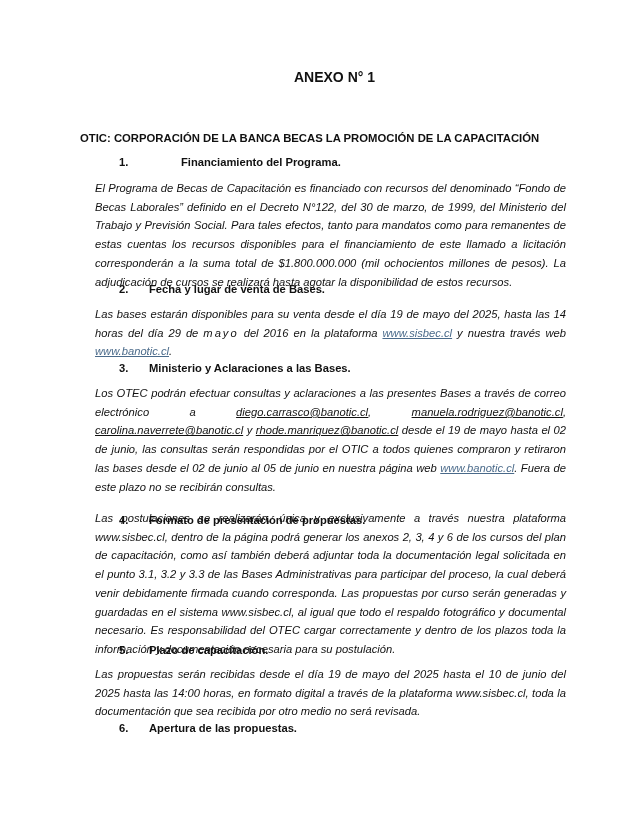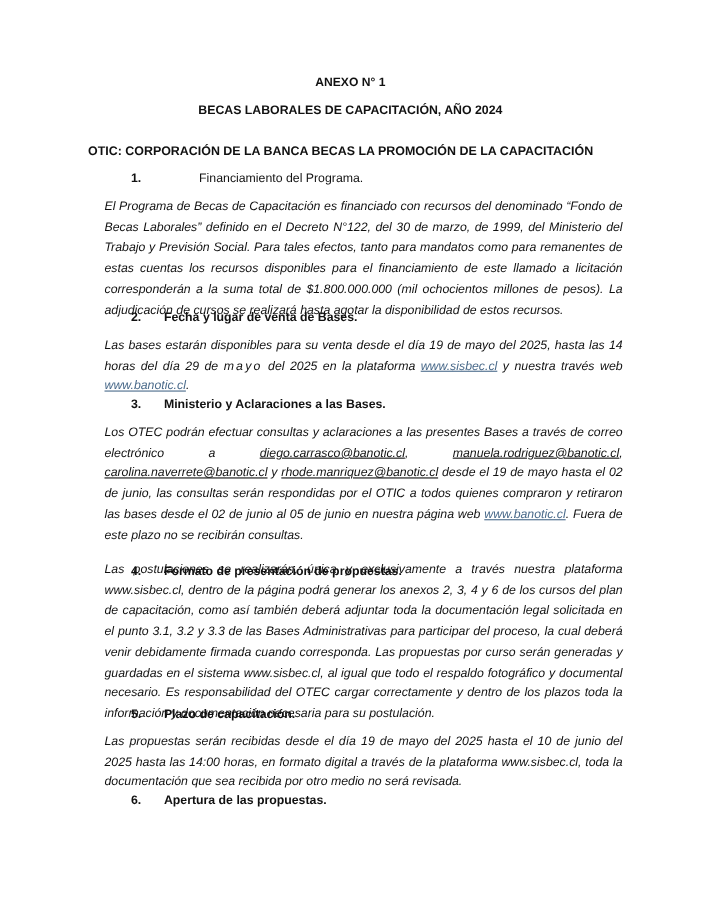--- a/index.html
+++ b/index.html
@@ -1,51 +1,50 @@
 <!DOCTYPE html>
 <html><head>
 <meta charset="utf-8">
 <style>
   html, body { margin: 0; padding: 0; background: #ffffff; }
   body { width: 638px; height: 831px; overflow: hidden; position: relative;
          font-family: "Liberation Sans", sans-serif; color: #111; }
   .page { position: absolute; left: 83px; top: 0; width: 471px; }
   .center { text-align: center; font-weight: bold; }
-  #anexo { position: absolute; top: 69px; left: 0; width: 100%; font-size: 11px; }
+  #anexo { position: absolute; top: 69px; left: 16px; width: 100%; font-size: 14px; }
   #title { position: absolute; top: 93px; left: -10px; width: 491px; font-size: 11.2px; line-height: 16px; }
   #otic { position: absolute; top: 132px; left: -3px; white-space: nowrap; font-weight: bold; font-size: 11.3px; }
   .heading { position: absolute; left: 36px; font-weight: bold; font-size: 11.2px; white-space: nowrap; }
   .heading .num { display: inline-block; width: 30px; }
   .para { position: absolute; left: 12px; width: 471px; text-align: justify; font-size: 11.2px; line-height: 18.7px; font-style: italic; }
   .web { color: #4a6a8a; text-decoration: underline; }
   .mail { color: #111; text-decoration: underline; }
   .spaced { letter-spacing: 2px; }
 </style>
 </head>
 <body>
 
 <div class="page">
 
   <div id="anexo" class="center">ANEXO N° 1</div>
 
   <div id="title" class="center">
-    <div>BECAS LABORALES DE CAPACITACIÓN, AÑO 2024</div>
   </div>
 
   <div id="otic">OTIC: CORPORACIÓN DE LA BANCA BECAS LA PROMOCIÓN DE LA CAPACITACIÓN</div>
 
   <div class="heading" style="top:156px;">
-    <span class="num">1.</span><span style="font-weight:normal;padding-left:32px;">Financiamiento del Programa.</span>
+    <span class="num">1.</span><span style="font-weight:bold;padding-left:32px;">Financiamiento del Programa.</span>
   </div>
   <div class="para" style="top:179px;">El Programa de Becas de Capacitación es financiado con recursos del denominado “Fondo de Becas Laborales” definido en el Decreto N°122, del 30 de marzo, de 1999, del Ministerio del Trabajo y Previsión Social. Para tales efectos, tanto para mandatos como para remanentes de estas cuentas los recursos disponibles para el financiamiento de este llamado a licitación corresponderán a la suma total de $1.800.000.000 (mil ochocientos millones de pesos). La adjudicación de cursos se realizará hasta agotar la disponibilidad de estos recursos.</div>
 
   <div class="heading" style="top:283px;">
     <span class="num">2.</span><span>Fecha y lugar de venta de Bases.</span>
   </div>
-  <div class="para" style="top:305px;"><span>Las bases estarán disponibles para su venta desde el día 19 de mayo del 2025, hasta las 14 horas del día 29 de </span><span class="spaced">mayo</span><span> del 2025 en la plataforma </span><a class="web">www.sisbec.cl</a><span> y nuestra través web </span><a class="web">www.banotic.cl</a><span>.</span></div>
+  <div class="para" style="top:305px;"><span>Las bases estarán disponibles para su venta desde el día 19 de mayo del 2025, hasta las 14 horas del día 29 de </span><span class="spaced">mayo</span><span> del 2016 en la plataforma </span><a class="web">www.sisbec.cl</a><span> y nuestra través web </span><a class="web">www.banotic.cl</a><span>.</span></div>
 
   <div class="heading" style="top:362px;">
     <span class="num">3.</span><span>Ministerio y Aclaraciones a las Bases.</span>
   </div>
   <div class="para" style="top:384px;"><span>Los OTEC podrán efectuar consultas y aclaraciones a las presentes Bases a través de correo electrónico a </span><a class="mail">diego.carrasco@banotic.cl</a><span>, </span><a class="mail">manuela.rodriguez@banotic.cl</a><span>, </span><a class="mail">carolina.naverrete@banotic.cl</a><span> y </span><a class="mail">rhode.manriquez@banotic.cl</a><span> desde el 19 de mayo hasta el 02 de junio, las consultas serán respondidas por el OTIC a todos quienes compraron y retiraron las bases desde el 02 de junio al 05 de junio en nuestra página web </span><a class="web">www.banotic.cl</a><span>. Fuera de este plazo no se recibirán consultas.</span></div>
 
   <div class="heading" style="top:514px;">
     <span class="num">4.</span><span>Formato de presentación de propuestas.</span>
   </div>
   <div class="para" style="top:509px;">Las postulaciones se realizarán, única y exclusivamente a través nuestra plataforma www.sisbec.cl, dentro de la página podrá generar los anexos 2, 3, 4 y 6 de los cursos del plan de capacitación, como así también deberá adjuntar toda la documentación legal solicitada en el punto 3.1, 3.2 y 3.3 de las Bases Administrativas para participar del proceso, la cual deberá venir debidamente firmada cuando corresponda. Las propuestas por curso serán generadas y guardadas en el sistema www.sisbec.cl, al igual que todo el respaldo fotográfico y documental necesario. Es responsabilidad del OTEC cargar correctamente y dentro de los plazos toda la información y documentación necesaria para su postulación.</div>

